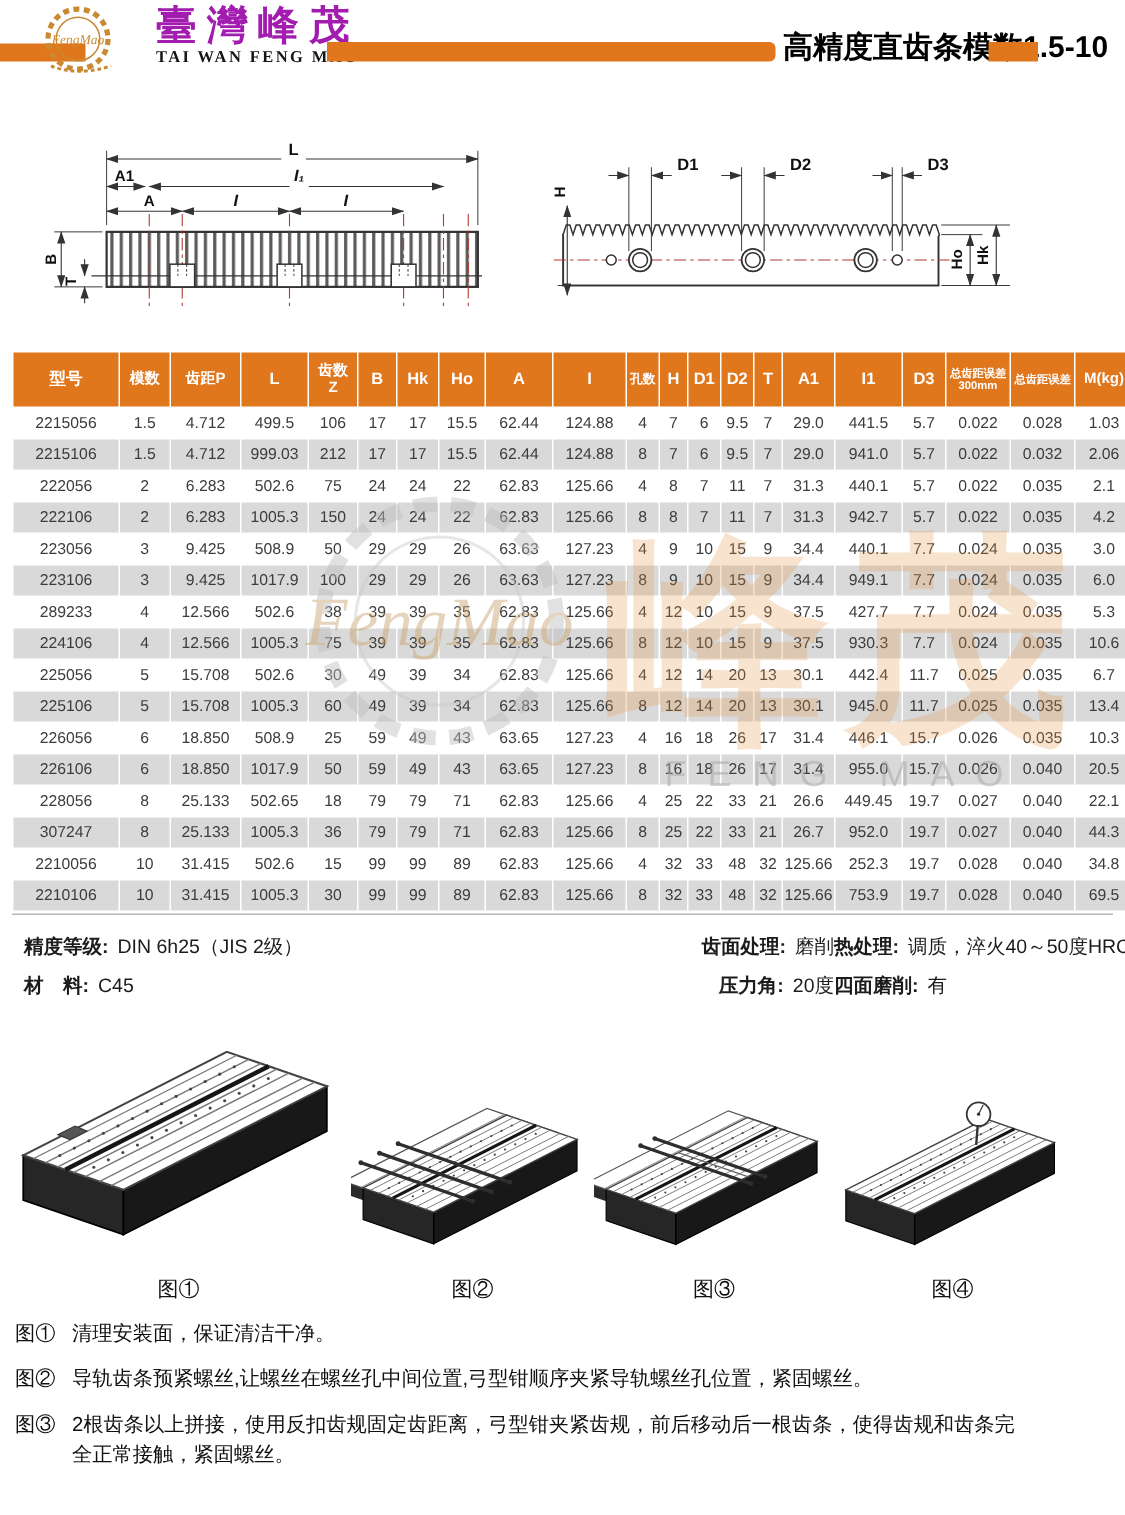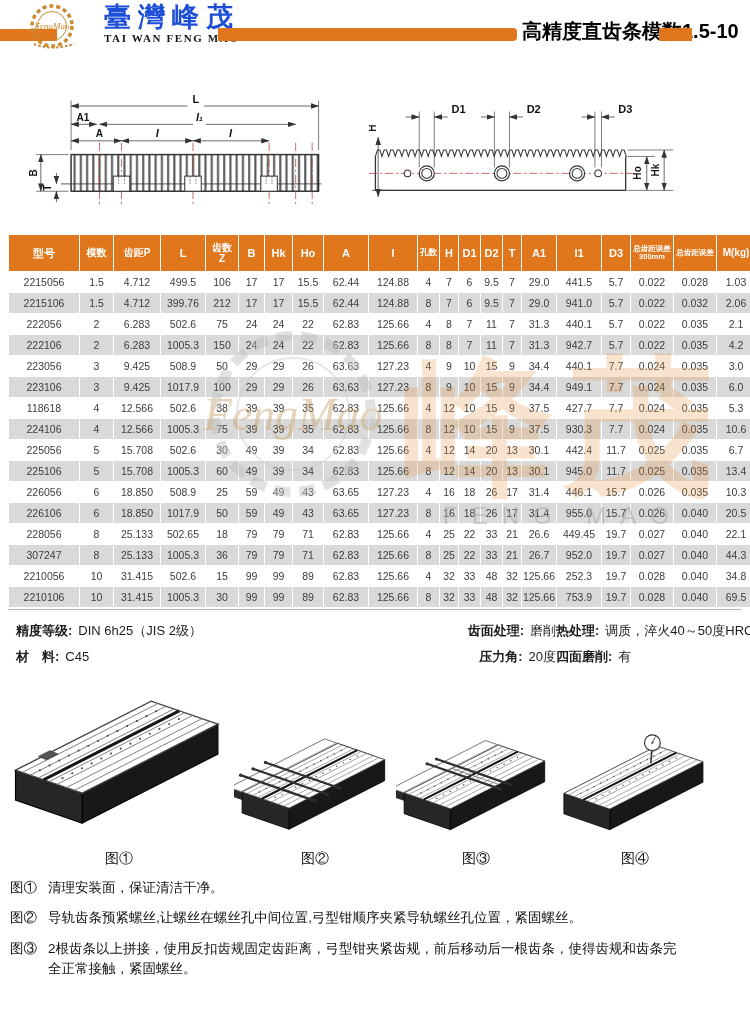--- a/index.html
+++ b/index.html
@@ -6,21 +6,21 @@
   *{box-sizing:border-box; margin:0; padding:0;}
   html,body{background:#fff;}
   body{width:750px; height:1010px; font-family:"Liberation Sans",sans-serif; position:relative; overflow:hidden;}
   .page{width:692px; height:1010px; position:relative;}
 
   
   header{position:relative; height:58px;}
   .strip-left{position:absolute; left:0; top:29px; width:57px; height:12px; background:var(--orange);}
   .logo-emblem{position:absolute; left:22px; top:1px; width:76px; height:52px;}
   .brand{position:absolute; left:104px; top:3px; line-height:1.05;}
-  .brand-cn{font-family:"Liberation Serif",serif; font-size:27px; font-weight:bold; letter-spacing:7px; color:#1d4ed8;}
+  .brand-cn{font-family:"Liberation Serif",serif; font-size:27px; font-weight:bold; letter-spacing:7px; color:#a21caf;}
   .brand-en{font-family:"Liberation Serif",serif; font-size:11px; font-weight:bold; letter-spacing:1.6px; color:#151515; margin-top:2px;}
   .bar-mid{position:absolute; left:218px; top:28px; width:299px; height:13px; background:var(--orange); border-radius:0 4px 4px 0;}
   .page-title{position:absolute; left:522px; top:18px; font-size:20px; font-weight:bold; color:#000; white-space:nowrap;}
   .strip-right{position:absolute; right:0; top:28px; width:33px; height:13px; background:var(--orange);}
 
   
   .drawings{display:flex; padding:16px 0 2px 0;}
   .dwg-left{margin-left:28px;}
   .dwg-right{margin-left:4px;}
   .cl{stroke:#b03a2e; stroke-width:0.8; stroke-dasharray:9 3 2.5 3; fill:none;}
@@ -253,21 +253,21 @@
             <td>441.5</td>
             <td>5.7</td>
             <td>0.022</td>
             <td>0.028</td>
             <td>1.03</td>
           </tr>
           <tr>
             <td>2215106</td>
             <td>1.5</td>
             <td>4.712</td>
-            <td>399.76</td>
+            <td>999.03</td>
             <td>212</td>
             <td>17</td>
             <td>17</td>
             <td>15.5</td>
             <td>62.44</td>
             <td>124.88</td>
             <td>8</td>
             <td>7</td>
             <td>6</td>
             <td>9.5</td>
@@ -365,21 +365,21 @@
             <td>15</td>
             <td>9</td>
             <td>34.4</td>
             <td>949.1</td>
             <td>7.7</td>
             <td>0.024</td>
             <td>0.035</td>
             <td>6.0</td>
           </tr>
           <tr>
-            <td>118618</td>
+            <td>289233</td>
             <td>4</td>
             <td>12.566</td>
             <td>502.6</td>
             <td>38</td>
             <td>39</td>
             <td>39</td>
             <td>35</td>
             <td>62.83</td>
             <td>125.66</td>
             <td>4</td>

